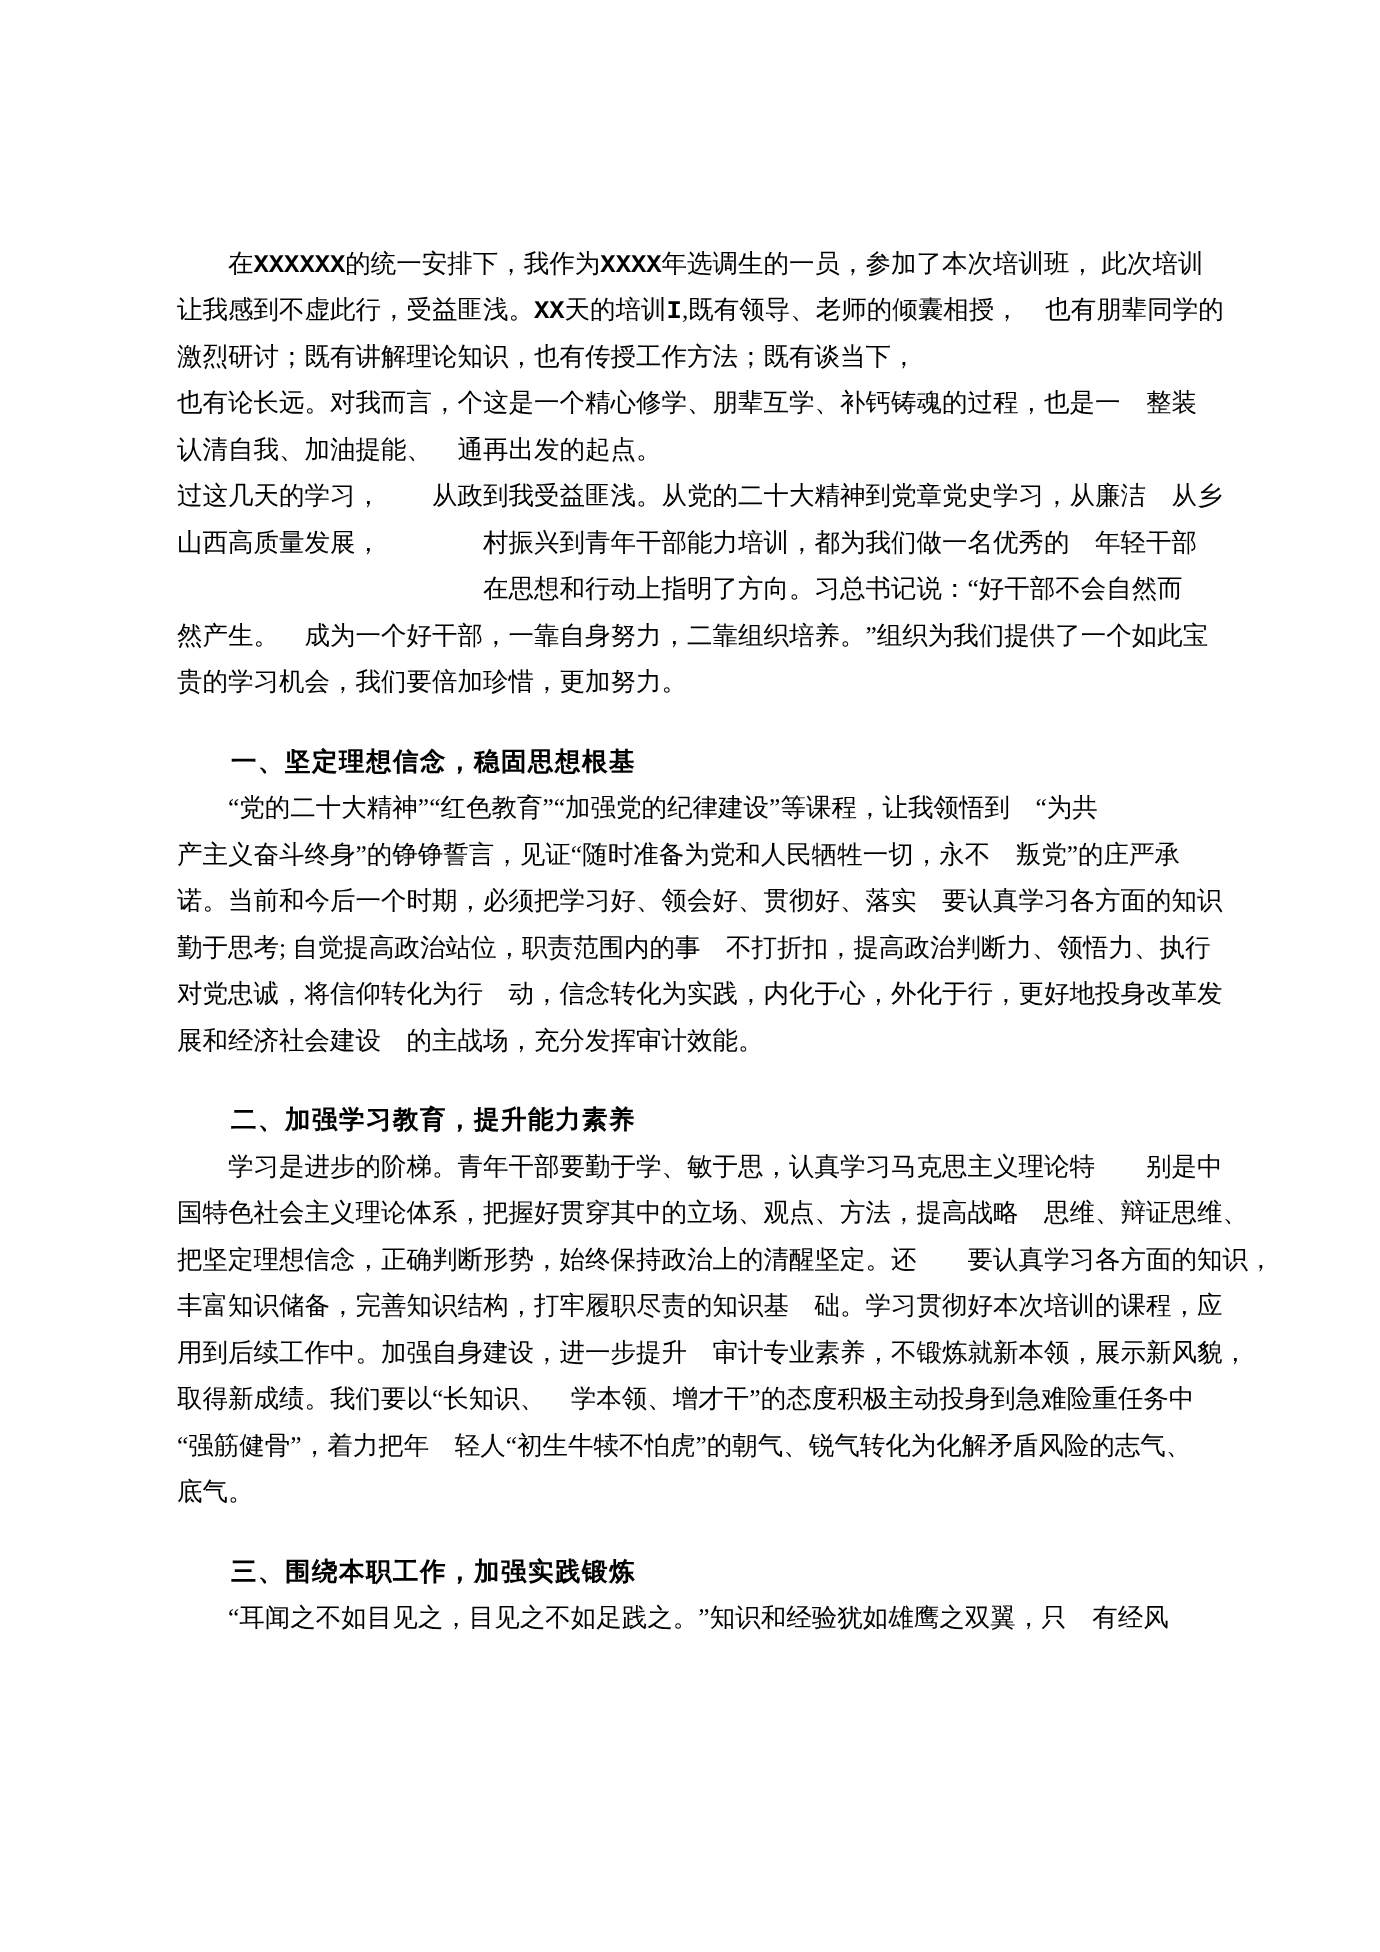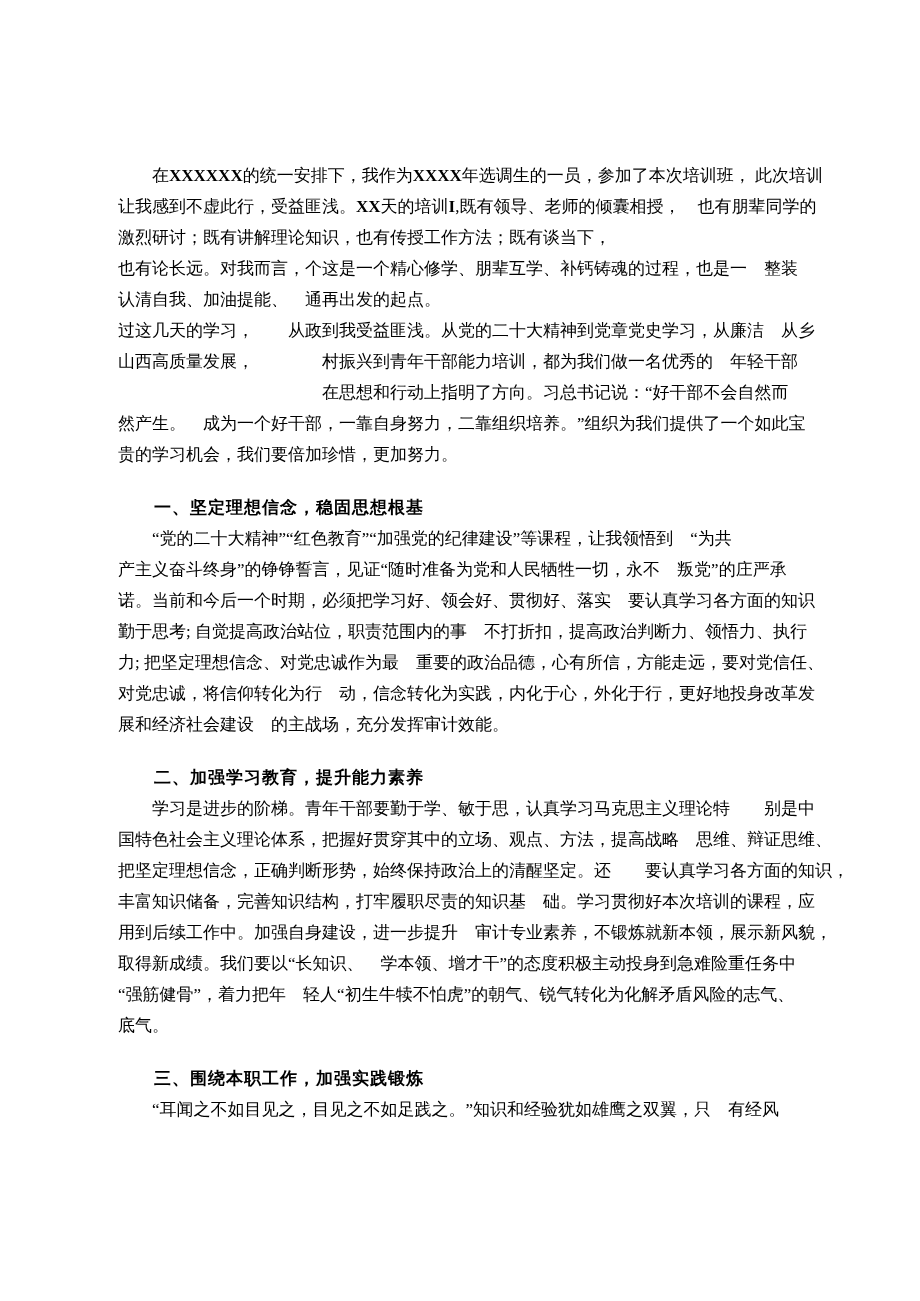--- a/index.html
+++ b/index.html
@@ -31,21 +31,21 @@
   }
   .para { margin: 0; }
   .heading {
     margin-top: 22px;
     font-weight: bold;
     font-family: "Liberation Sans", "DejaVu Sans", sans-serif;
     letter-spacing: 1px;
   }
   .bold {
     font-weight: bold;
-    font-family: Liberation Serif, serif;
+    font-family: Liberation Mono, monospace;
   }
 </style>
 </head>
 <body>
 
 <div class="page">
   <div class="content">
       <div class="para">
         <div class="line"><span>　　在</span><span class="bold">XXXXXX</span><span>的统一安排下，我作为</span><span class="bold">XXXX</span><span>年选调生的一员，参加了本次培训班， 此次培训</span></div>
         <div class="line"><span>让我感到不虚此行，受益匪浅。</span><span class="bold">XX</span><span>天的培训</span><span class="bold">I</span><span>,既有领导、老师的倾囊相授，　也有朋辈同学的</span></div>
@@ -59,21 +59,20 @@
         <div class="line"><span>贵的学习机会，我们要倍加珍惜，更加努力。</span></div>
       </div>
       <div class="heading">
         <div class="line"><span>　　一、坚定理想信念，稳固思想根基</span></div>
       </div>
       <div class="para">
         <div class="line"><span>　　“党的二十大精神”“红色教育”“加强党的纪律建设”等课程，让我领悟到　“为共</span></div>
         <div class="line"><span>产主义奋斗终身”的铮铮誓言，见证“随时准备为党和人民牺牲一切，永不　叛党”的庄严承</span></div>
         <div class="line"><span>诺。当前和今后一个时期，必须把学习好、领会好、贯彻好、落实　要认真学习各方面的知识</span></div>
         <div class="line"><span>勤于思考; 自觉提高政治站位，职责范围内的事　不打折扣，提高政治判断力、领悟力、执行</span></div>
-        <div class="line"><span>力; 把坚定理想信念、对党忠诚作为最　重要的政治品德，心有所信，方能走远，要对党信任、</span></div>
         <div class="line"><span>对党忠诚，将信仰转化为行　动，信念转化为实践，内化于心，外化于行，更好地投身改革发</span></div>
         <div class="line"><span>展和经济社会建设　的主战场，充分发挥审计效能。</span></div>
       </div>
       <div class="heading">
         <div class="line"><span>　　二、加强学习教育，提升能力素养</span></div>
       </div>
       <div class="para">
         <div class="line"><span>　　学习是进步的阶梯。青年干部要勤于学、敏于思，认真学习马克思主义理论特　　别是中</span></div>
         <div class="line"><span>国特色社会主义理论体系，把握好贯穿其中的立场、观点、方法，提高战略　思维、辩证思维、</span></div>
         <div class="line"><span>把坚定理想信念，正确判断形势，始终保持政治上的清醒坚定。还　　要认真学习各方面的知识，</span></div>

